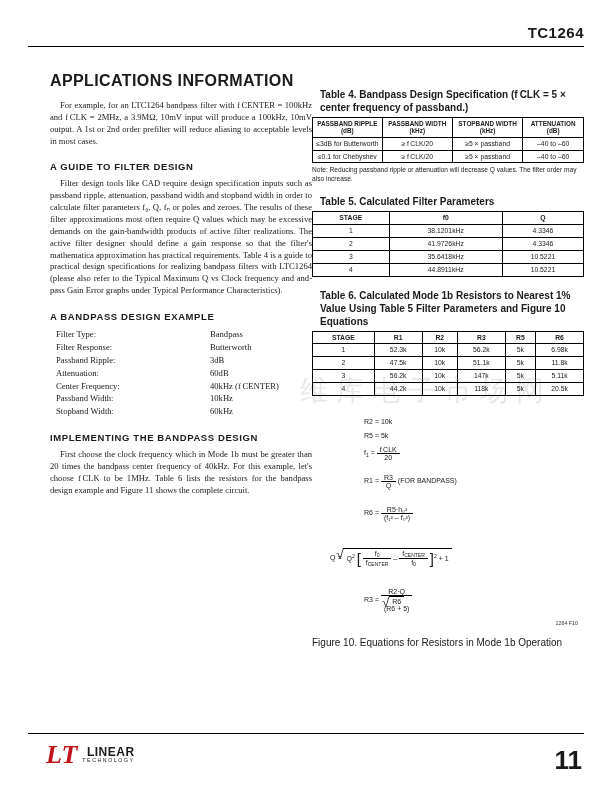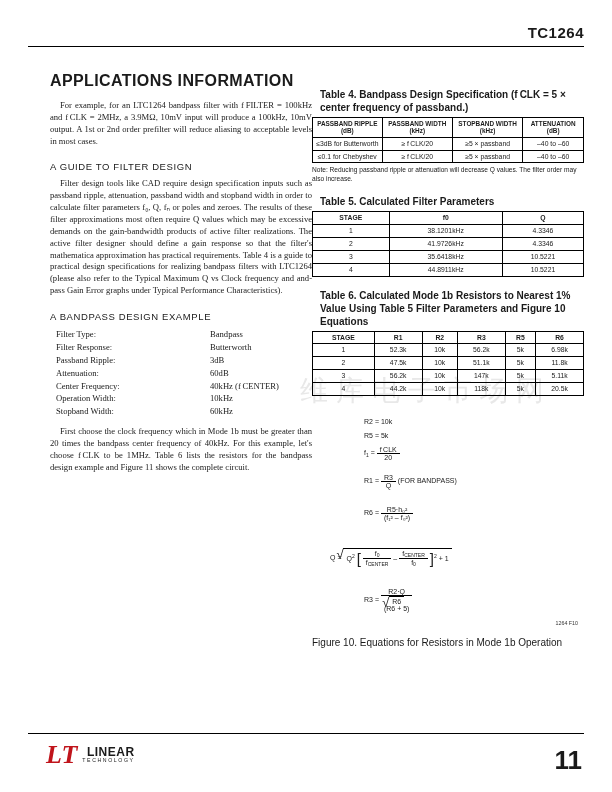--- a/index.html
+++ b/index.html
@@ -29,21 +29,21 @@
   .col-right{position:absolute;left:312px;top:88px;width:272px;}
 
   
   .apptitle{
     font-family:"Liberation Sans", sans-serif;
     font-weight:bold;font-size:16px;letter-spacing:.4px;
     margin:0 0 10px 0;
   }
   h3.sec{
     font-family:"Liberation Sans", sans-serif;
-    font-size:9.5px;font-weight:normal;letter-spacing:.6px;
+    font-size:9.5px;font-weight:bold;letter-spacing:.6px;
     margin:14px 0 6px 0;
   }
 
   p.body{
     font-size:8.6px;line-height:1.38;text-align:justify;
     margin:0 0 7px 0;
   }
   p.body.indent{text-indent:10px;}
 
   sub{font-size:.72em;vertical-align:-0.28em;}
@@ -117,21 +117,21 @@
 
   <div class="doc-title">TC1264</div>
   <div class="rule"></div>
 
   <div class="watermark">维库电子市场网</div>
 
   <div class="col-left">
 
     <div class="apptitle">APPLICATIONS INFORMATION</div>
 
-    <p class="body indent">For example, for an LTC1264 bandpass filter with f FILTER = 100kHz and f CLK = 2MHz, a 3.9MΩ, 10mV input will produce a 100kHz, 10mV output. A 1st or 2nd order prefilter will reduce aliasing to acceptable levels in most cases.</p>
+    <p class="body indent">For example, for an LTC1264 bandpass filter with f CENTER = 100kHz and f CLK = 2MHz, a 3.9MΩ, 10mV input will produce a 100kHz, 10mV output. A 1st or 2nd order prefilter will reduce aliasing to acceptable levels in most cases.</p>
 
     <h3 class="sec">A GUIDE TO FILTER DESIGN</h3>
     <p class="body indent">Filter design tools like CAD require design specification inputs such as passband ripple, attenuation, passband width and stopband width in order to calculate filter parameters f₀, Q, fₙ or poles and zeroes. The results of these filter approximations most often require Q values which may be excessive demands on the gain-bandwidth products of active filter realizations. The active filter designer should define a gain response so that the filter's mathematica approximation has practical requirements. Table 4 is a guide to practical design specifications for realizing bandpass filters with LTC1264 (please also refer to the Typical Maximum Q vs Clock frequency and and-pass Gain Error graphs under Typical Performance Characteristics).</p>
 
     <h3 class="sec">A BANDPASS DESIGN EXAMPLE</h3>
 
     <div class="deflist">
       <div class="row">
         <span class="k">Filter Type:</span>
         <span class="v">Bandpass</span>
@@ -146,29 +146,30 @@
       </div>
       <div class="row">
         <span class="k">Attenuation:</span>
         <span class="v">60dB</span>
       </div>
       <div class="row">
         <span class="k">Center Frequency:</span>
         <span class="v">40kHz (f CENTER)</span>
       </div>
       <div class="row">
-        <span class="k">Operation Width:</span>
+        <span class="k">Passband Width:</span>
         <span class="v">10kHz</span>
       </div>
       <div class="row">
         <span class="k">Stopband Width:</span>
         <span class="v">60kHz</span>
       </div>
     </div>
 
+    <h3 class="sec">IMPLEMENTING THE BANDPASS DESIGN</h3>
     <p class="body indent">First choose the clock frequency which in Mode 1b must be greater than 20 times the bandpass center frequency of 40kHz. For this example, let's choose f CLK to be 1MHz. Table 6 lists the resistors for the bandpass design example and Figure 11 shows the complete circuit.</p>
 
   </div>
 
   <div class="col-right">
 
     <div class="tblblock">
       <div class="tbl-cap">Table 4. Bandpass Design Specification (f CLK = 5 × center frequency of passband.)</div>
       <table class="t">
         <thead>

